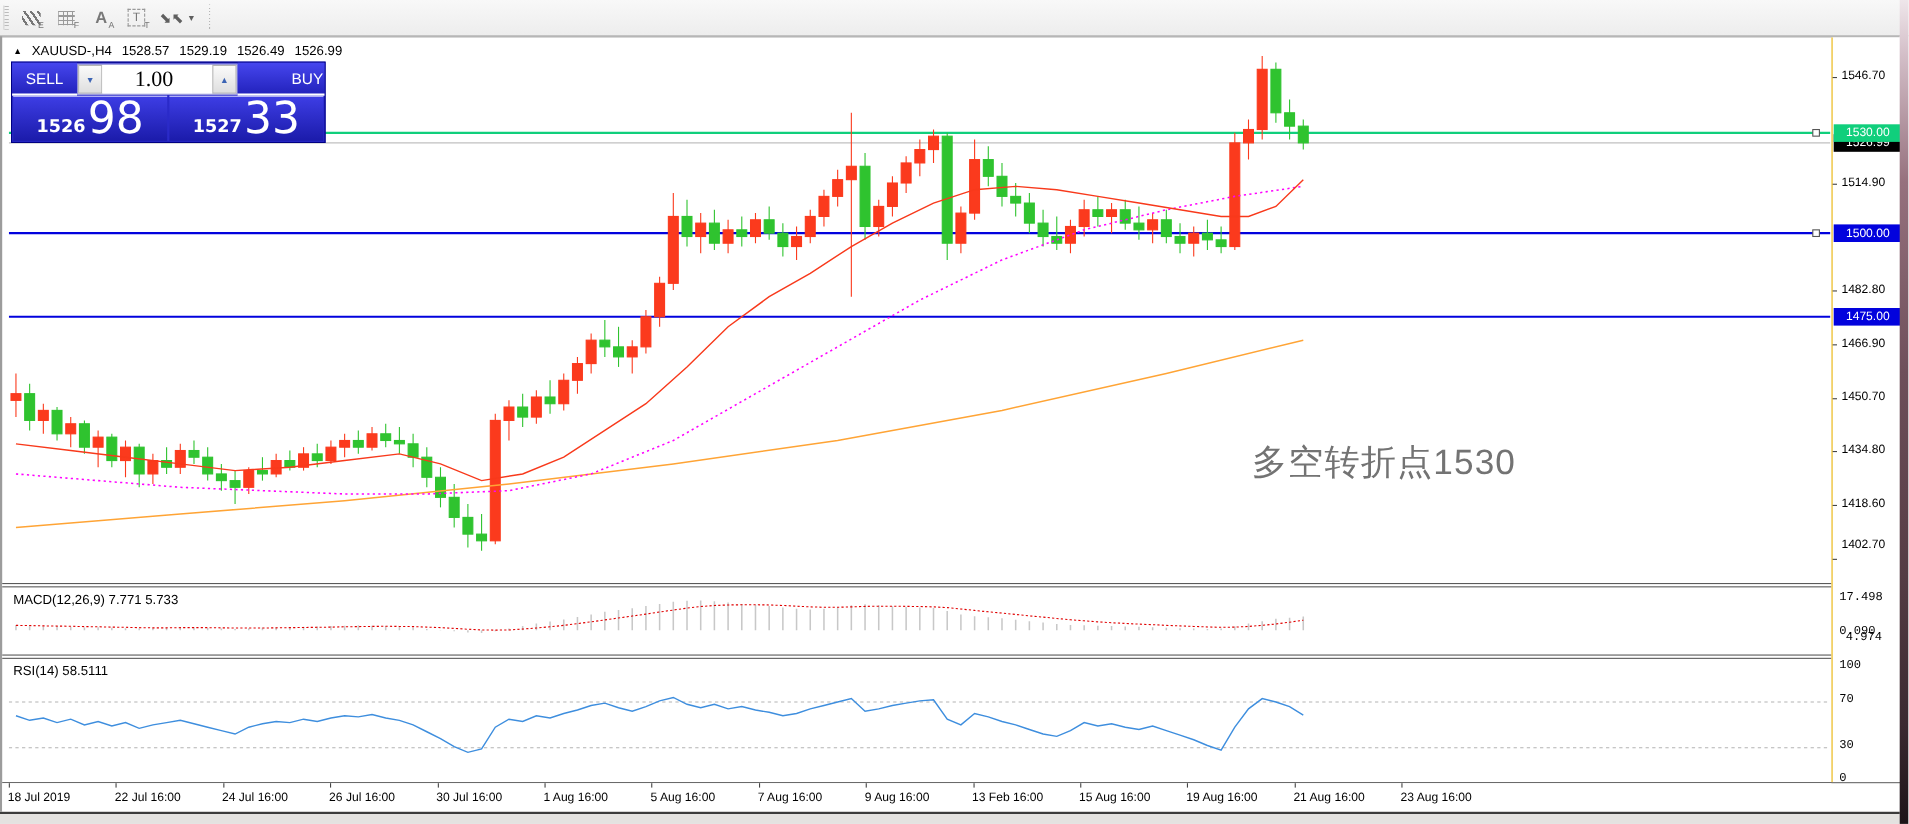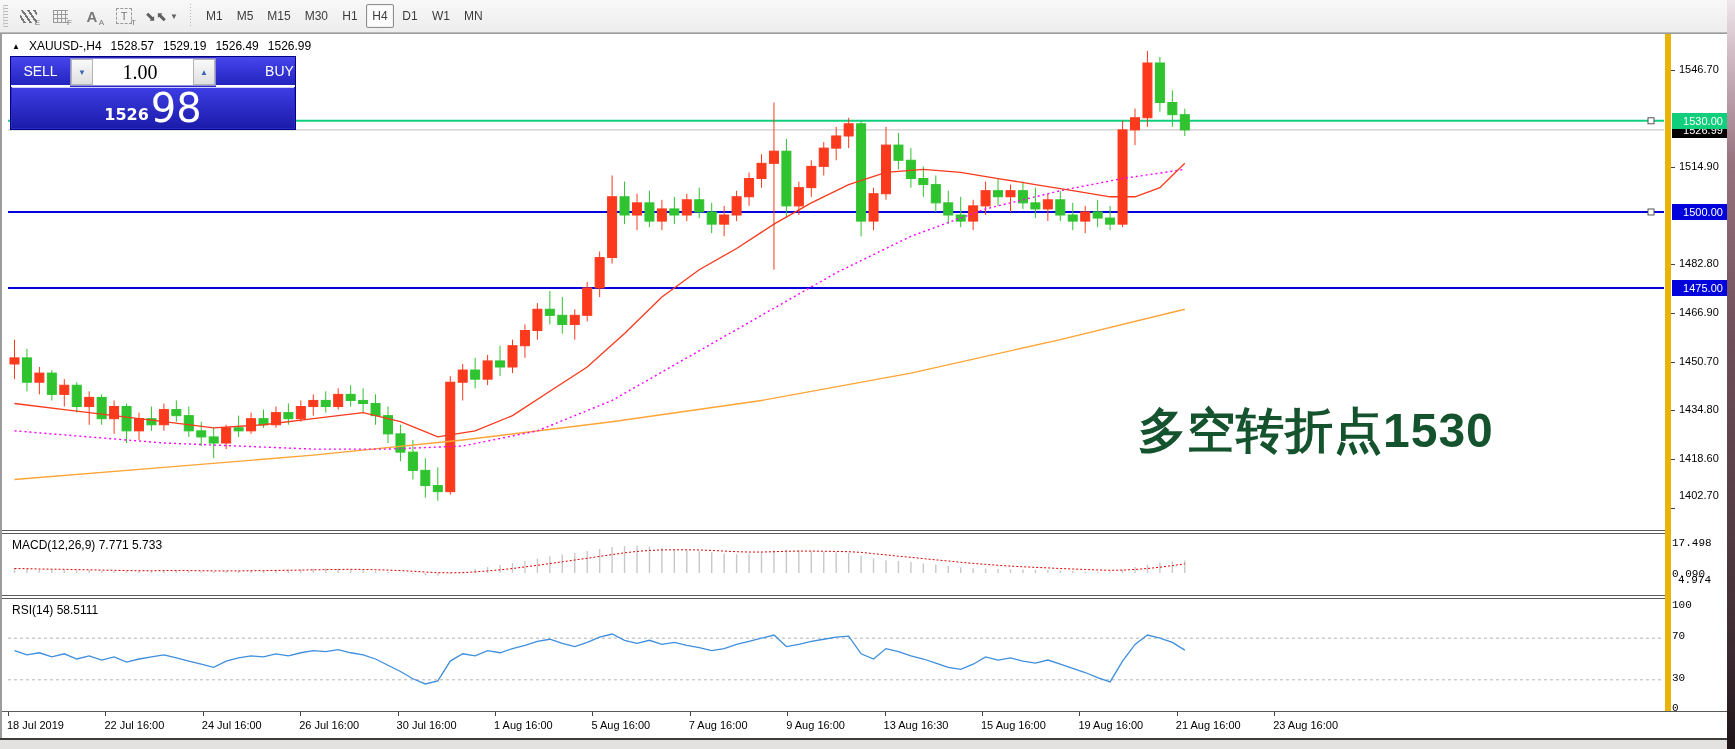--- a/index.html
+++ b/index.html
@@ -66,38 +66,38 @@
   .tile .small { font-size:16px; font-weight:bold; margin:0 2px 4px 0; }
   .tile .big { font-size:40px; line-height:40px; font-weight:500; }
 
   
   .plot { position:absolute; left:6px; }
   .pane-sep { position:absolute; left:0; width:1663px; height:4px;
     border-top:1px solid #5a5a5a; border-bottom:1px solid #5a5a5a; background:#fff; }
   .axis-bottom { position:absolute; left:0; top:677px; width:1727px; height:1px; background:#5a5a5a; }
 
   .price-axis { position:absolute; left:1663px; top:0; width:64px; height:677px;
-    border-left:6px solid #eab308; background:#fff; font-size:11px; color:#000; }
+    border-left:1px solid #eab308; background:#fff; font-size:11px; color:#000; }
   .ptick { position:absolute; left:8px; white-space:nowrap; }
   .ptick-dash { position:absolute; left:0; width:4px; height:1px; background:#444; }
   .pbadge { position:absolute; left:1px; width:62px; height:16px; color:#fff;
     font-size:11px; text-align:center; line-height:16px; }
   .pbadge.green { background:#10cf7c; z-index:3; }
   .pbadge.black { background:#000; z-index:2; }
   .pbadge.blue  { background:#0202dd; z-index:3; }
   .sub-scale { position:absolute; left:1670px; font-size:11px; color:#000; white-space:nowrap;font-family:Liberation Mono, monospace; }
 
   .time-axis { position:absolute; left:0; top:678px; width:1663px; height:26px; background:#fff; }
   .tlabel { position:absolute; top:7px; font-size:11px; color:#000; white-space:nowrap; }
   .ttick { position:absolute; top:0; width:1px; height:4px; background:#444; }
 
   .ind-label { position:absolute; left:10px; font-size:12px; color:#000; z-index:5; }
 
-  .annotation { position:absolute; left:1136px; top:365px; font-size:48px; font-weight:bold;
-    color:#14532d; letter-spacing:1px; white-space:nowrap; z-index:4;
+  .annotation { position:absolute; left:1136px; top:365px; font-size:32px; font-weight:normal;
+    color:#737373; letter-spacing:1px; white-space:nowrap; z-index:4;
     font-family:"Liberation Sans","DejaVu Sans",sans-serif; }
 </style>
 </head>
 <body>
 
 <div class="stage">
 
   <div class="toolbar">
     <div class="grip"></div>
     <div id="tool-group" style="display:flex;align-items:center;">
@@ -118,31 +118,20 @@
           <span class="sub">T</span>
         </div>
         <div class="toolbtn">
           <span class="icon-arrows">⬊⬉</span>
         </div>
       </div>
     <div class="toolbtn" style="width:14px;margin-left:-6px;">
         <span class="caret">▼</span>
       </div>
     <div class="tb-sep"></div>
-    <div id="tf-group" style="display:flex;align-items:center;">
-        <div class="tf-btn">M1</div>
-        <div class="tf-btn">M5</div>
-        <div class="tf-btn">M15</div>
-        <div class="tf-btn">M30</div>
-        <div class="tf-btn">H1</div>
-        <div class="tf-btn active">H4</div>
-        <div class="tf-btn">D1</div>
-        <div class="tf-btn">W1</div>
-        <div class="tf-btn">MN</div>
-      </div>
   </div>
 
   <div class="chart-window">
 
     <div class="ohlc-header">
       <span class="tri">▲</span>
       <span>XAUUSD-,H4</span>
       <span>1528.57</span>
       <span>1529.19</span>
       <span>1526.49</span>
@@ -156,20 +145,24 @@
           <div class="spin">▼</div>
           <input class="vol-input" value="1.00" style="">
           <div class="spin">▲</div>
         </div>
         <div class="buy-btn">BUY</div>
       </div>
       <div class="tp-row2">
         <div class="tile">
           <span class="small">1526</span>
           <span class="big">98</span>
+        </div>
+        <div class="tile">
+          <span class="small">1527</span>
+          <span class="big">33</span>
         </div>
       </div>
     </div>
 
     <div class="annotation">多空转折点1530</div>
 
     <div class="plot" id="main-plot" style="top:2px;"><svg width="1656" height="496">
           <line x1="0" y1="84.76800000000014" x2="1656" y2="84.76800000000014" stroke="#10cf7c" stroke-width="2"></line>
           <line x1="0" y1="93.9184000000001" x2="1656" y2="93.9184000000001" stroke="#c0c0c0" stroke-width="1"></line>
           <line x1="0" y1="175.96800000000013" x2="1656" y2="175.96800000000013" stroke="#0202dd" stroke-width="2"></line>
@@ -524,21 +517,21 @@
         <div class="tlabel" style="left: 394.6px;">30 Jul 16:00</div>
         <div class="ttick" style="left: 493px;"></div>
         <div class="tlabel" style="left: 492px;">1 Aug 16:00</div>
         <div class="ttick" style="left: 590.4px;"></div>
         <div class="tlabel" style="left: 589.4px;">5 Aug 16:00</div>
         <div class="ttick" style="left: 687.8px;"></div>
         <div class="tlabel" style="left: 686.8px;">7 Aug 16:00</div>
         <div class="ttick" style="left: 785.2px;"></div>
         <div class="tlabel" style="left: 784.2px;">9 Aug 16:00</div>
         <div class="ttick" style="left: 882.6px;"></div>
-        <div class="tlabel" style="left: 881.6px;">13 Aug 16:30</div>
+        <div class="tlabel" style="left: 881.6px;">13 Feb 16:00</div>
         <div class="ttick" style="left: 980px;"></div>
         <div class="tlabel" style="left: 979px;">15 Aug 16:00</div>
         <div class="ttick" style="left: 1077.4px;"></div>
         <div class="tlabel" style="left: 1076.4px;">19 Aug 16:00</div>
         <div class="ttick" style="left: 1174.8px;"></div>
         <div class="tlabel" style="left: 1173.8px;">21 Aug 16:00</div>
         <div class="ttick" style="left: 1272.2px;"></div>
         <div class="tlabel" style="left: 1271.2px;">23 Aug 16:00</div>
       </div>
   </div>

